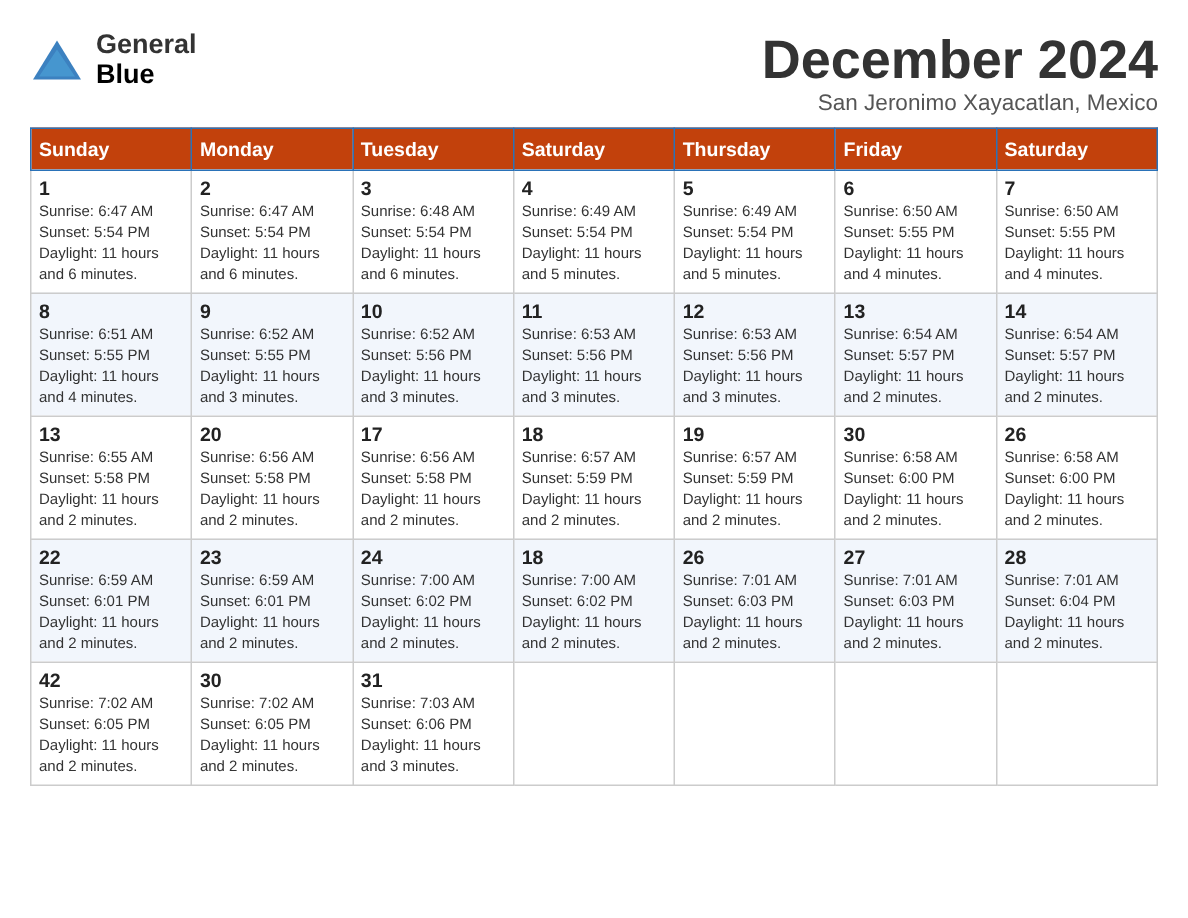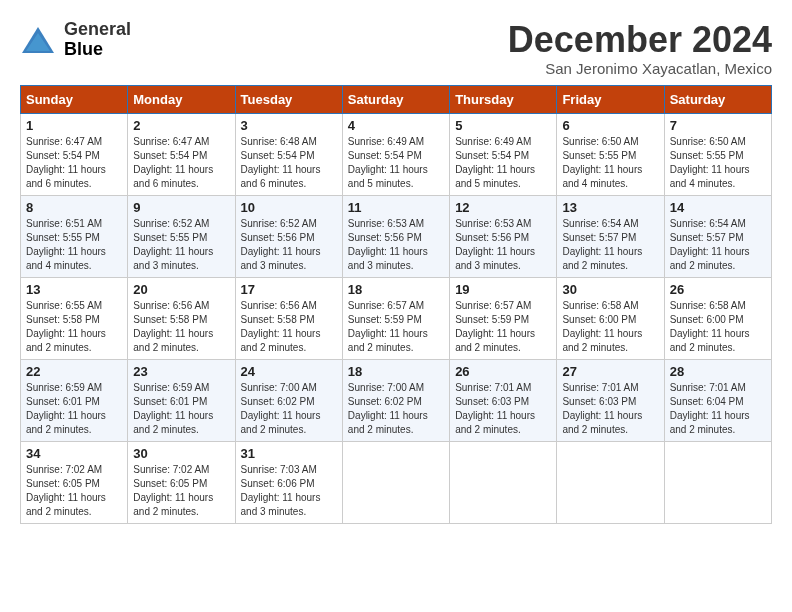--- a/index.html
+++ b/index.html
@@ -348,21 +348,21 @@
         <span class="day-num">28</span>
         <div class="day-info">
           Sunrise: 7:01 AM<br>
           Sunset: 6:04 PM<br>
           Daylight: 11 hours and 2 minutes.
         </div>
       </td>
       </tr>
       <tr>
         <td>
-        <span class="day-num">34</span>
+        <span class="day-num">42</span>
         <div class="day-info">
           Sunrise: 7:02 AM<br>
           Sunset: 6:05 PM<br>
           Daylight: 11 hours and 2 minutes.
         </div>
       </td>
         <td>
         <span class="day-num">30</span>
         <div class="day-info">
           Sunrise: 7:02 AM<br>

